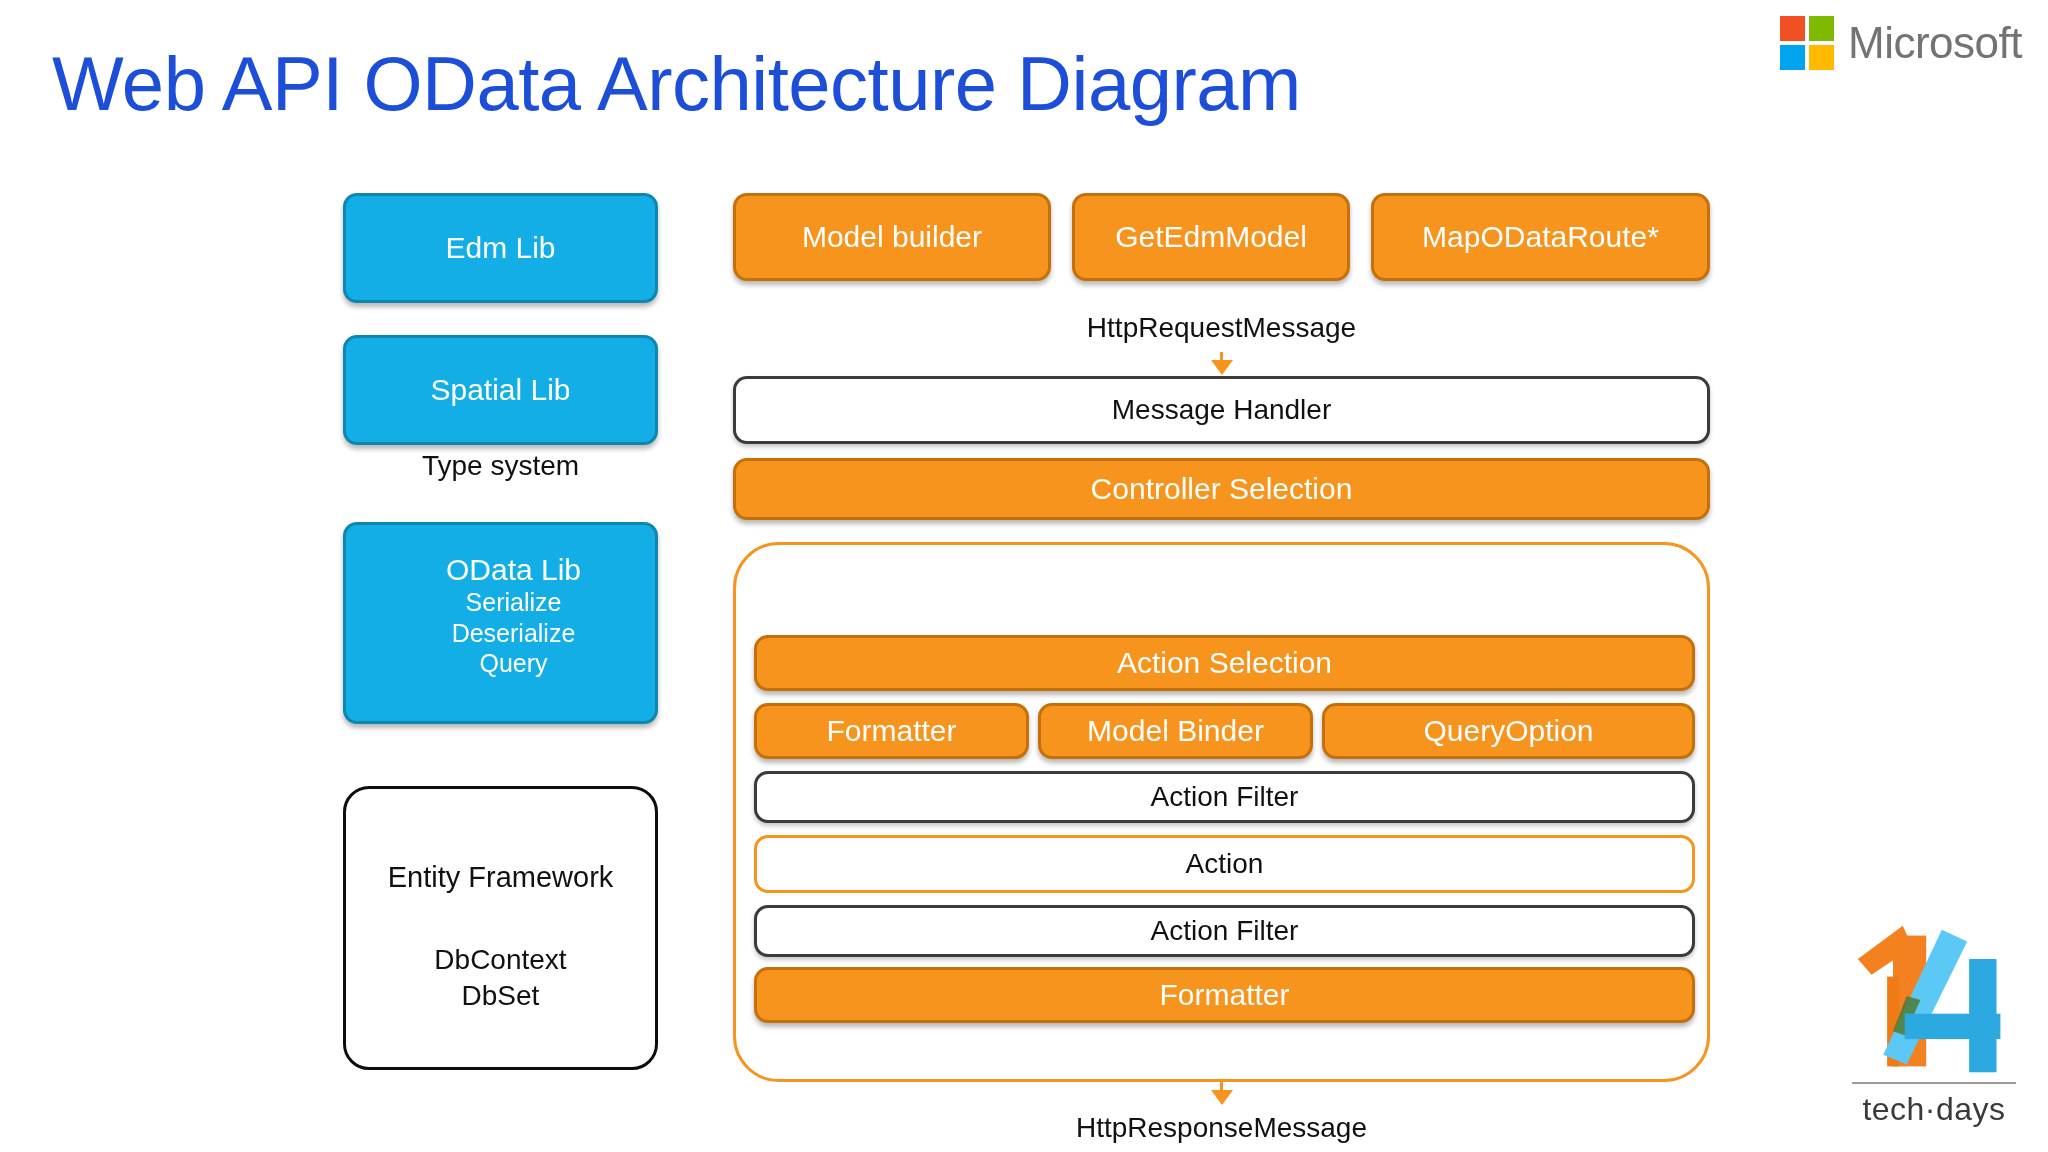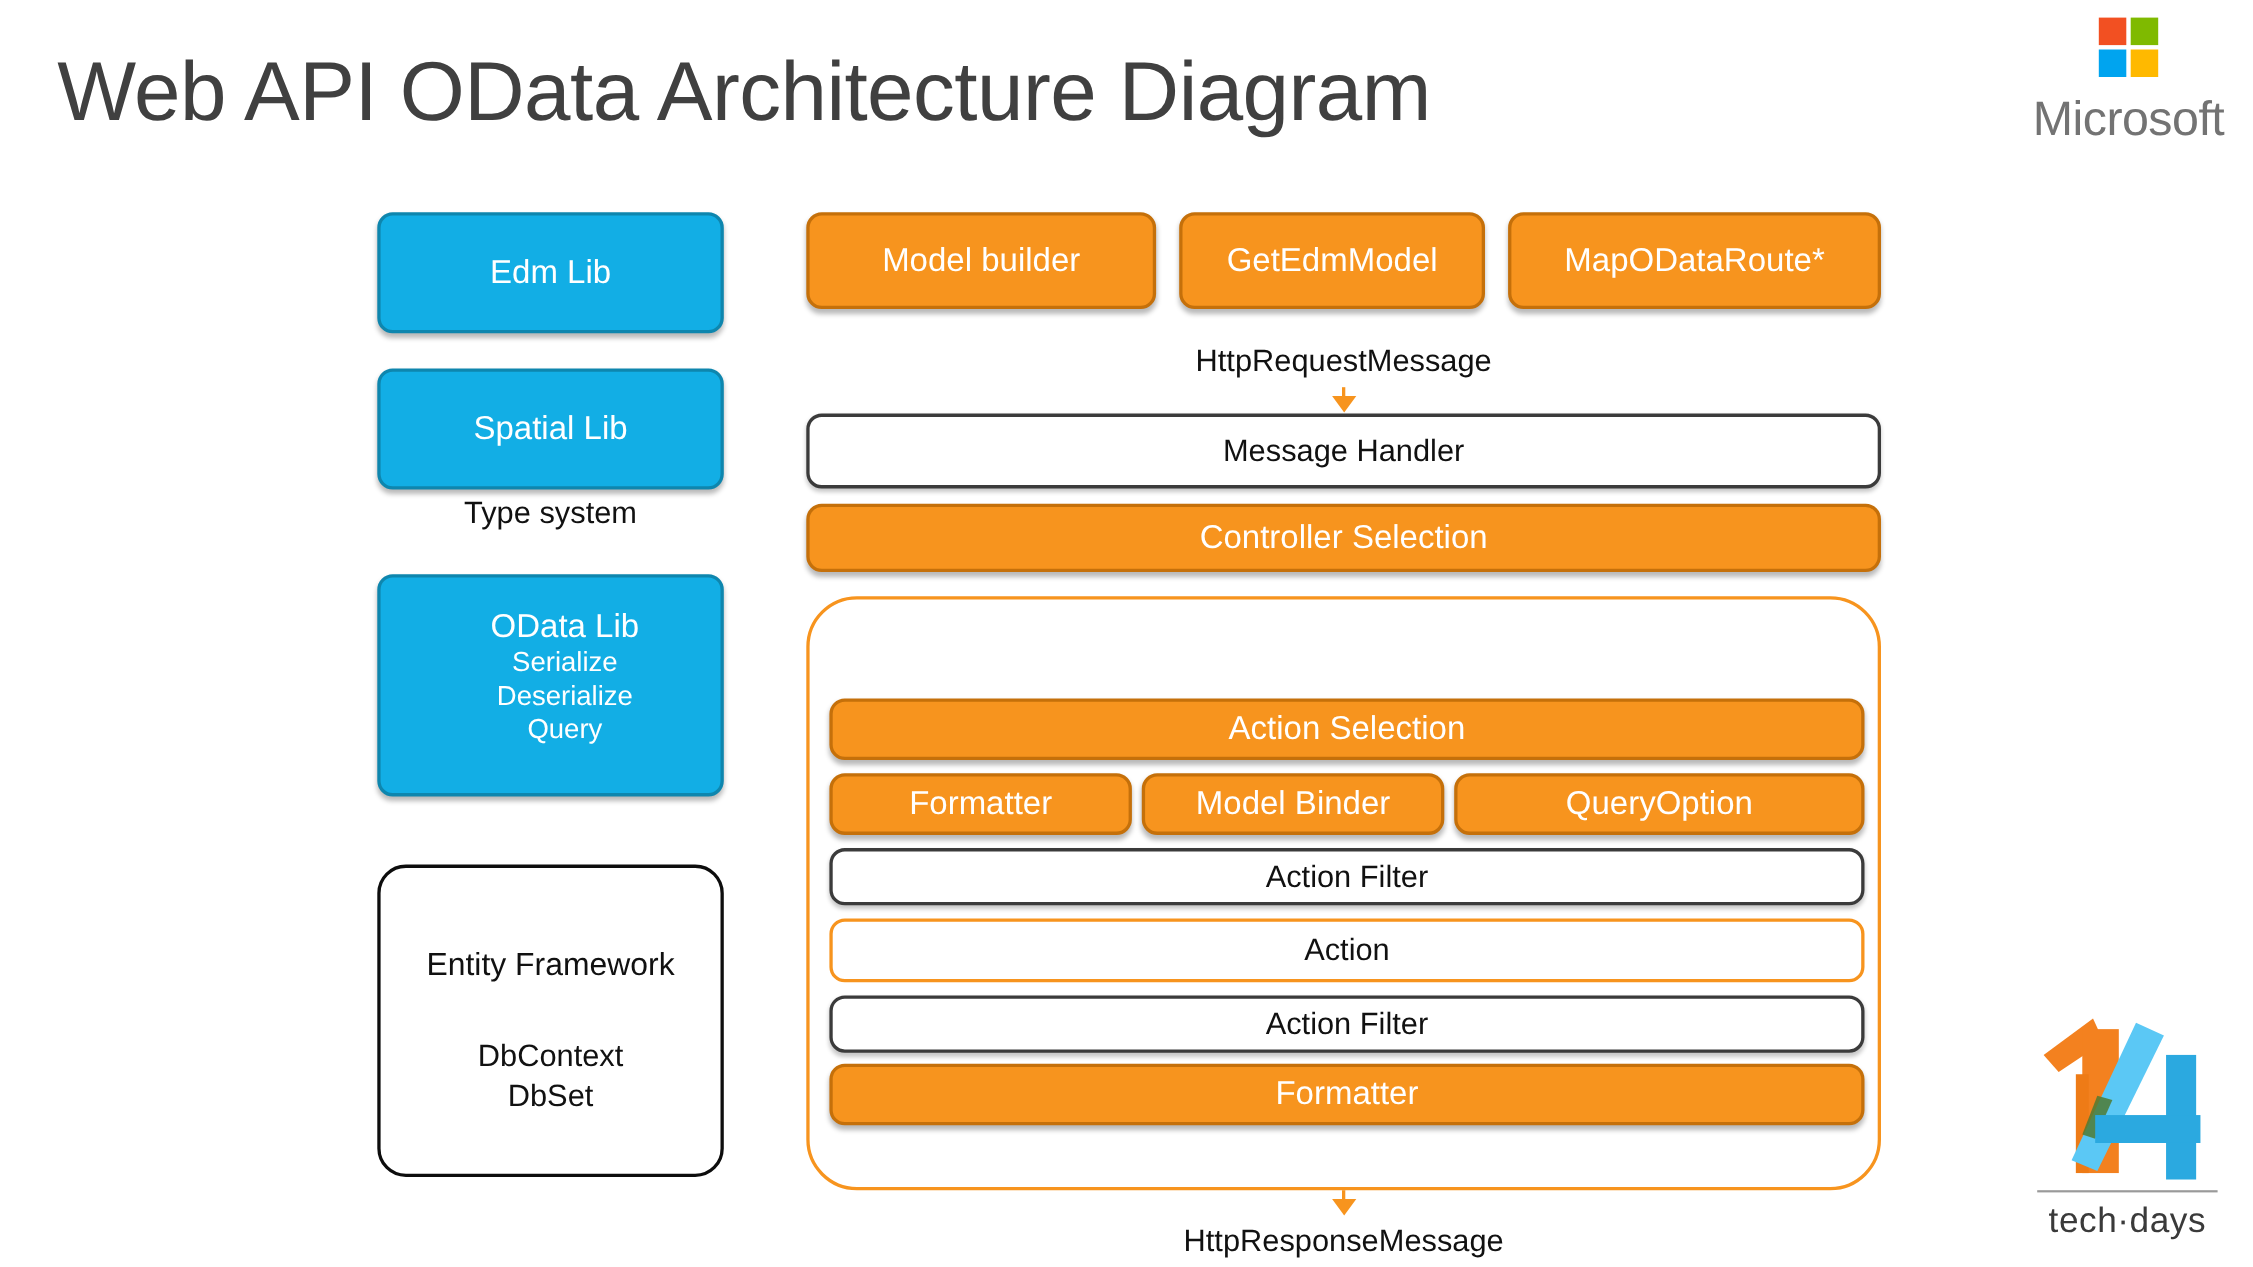--- a/index.html
+++ b/index.html
@@ -17,34 +17,33 @@
   }
 
   
   #page-title {
     position: absolute;
     left: 52px;
     top: 42px;
     font-size: 76px;
     font-weight: 300;
     letter-spacing: -0.5px;
-    color: #404040;
+    color: #1d4ed8;
     white-space: nowrap;
     line-height: 1.1;
   }
 
   
   #ms-logo {
     position: absolute;
     right: 26px;
     top: 16px;
     display: flex;
     align-items: center;
     gap: 14px;
-    flex-direction: column;
   }
   #ms-logo .ms-squares {
     width: 54px;
     height: 54px;
     display: grid;
     grid-template-columns: 1fr 1fr;
     grid-template-rows: 1fr 1fr;
     gap: 4px;
   }
   .ms-sq { width: 100%; height: 100%; }

